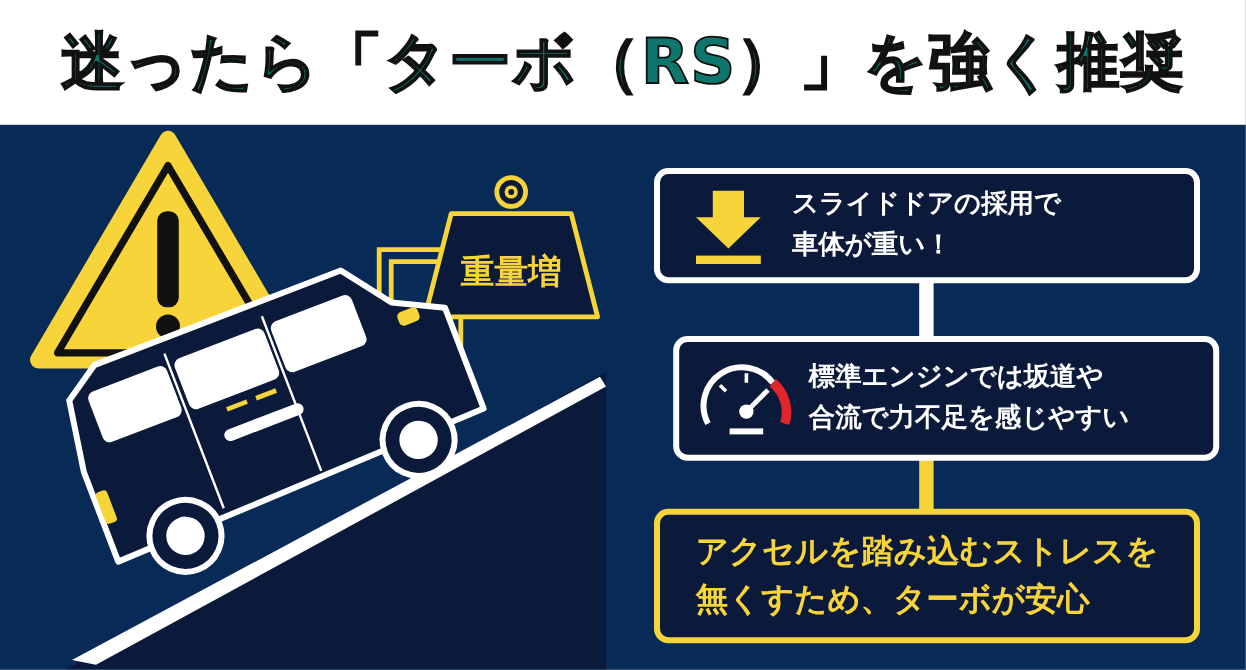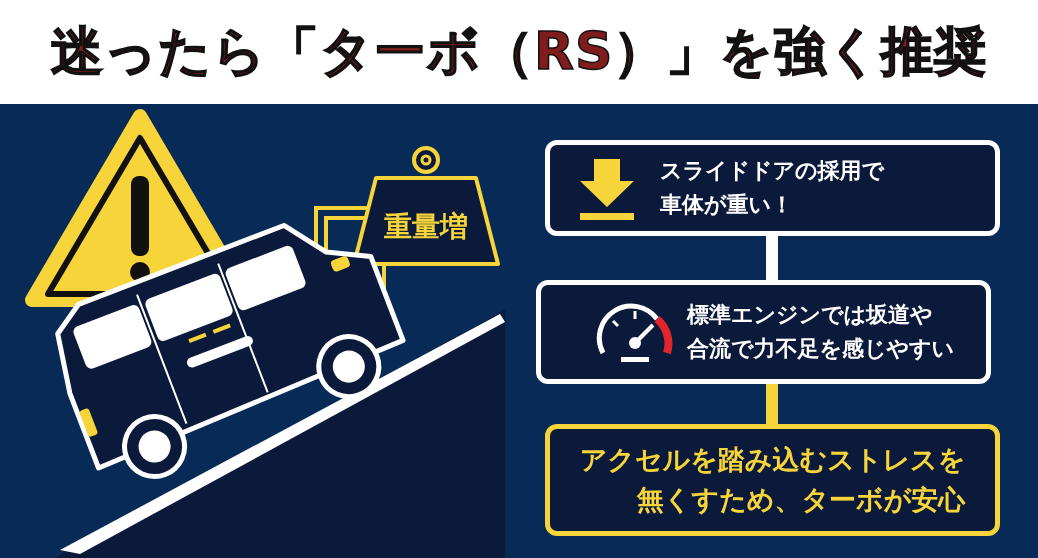--- a/index.html
+++ b/index.html
@@ -1,25 +1,25 @@
 <!DOCTYPE html>
 <html><head>
 <meta charset="utf-8">
 <style>
   html,body{margin:0;padding:0;}
   body{width:1038px;height:558px;overflow:hidden;background:#ffffff;font-family:"DejaVu Sans","Liberation Sans",sans-serif;}
   .header{position:absolute;left:0;top:0;width:1038px;height:104px;background:#ffffff;display:flex;align-items:center;justify-content:center;}
-  .header h1{margin:0;font-size:52px;font-weight:900;color:#7f1d1d;letter-spacing:1px;-webkit-text-stroke:1.5px #111;}
+  .header h1{margin:0;font-size:52px;font-weight:900;color:#0f766e;letter-spacing:1px;-webkit-text-stroke:1.5px #111;}
   .main{position:absolute;left:0;top:104px;width:1038px;height:454px;background:#082a57;}
   .illus{position:absolute;left:0;top:0;width:530px;height:454px;}
   .box{position:absolute;background:#0b1a3a;border-radius:12px;box-sizing:border-box;display:flex;align-items:center;}
   .box.white{border:5px solid #ffffff;}
   .box.yellow{border:5px solid #f7d53a;justify-content:center;}
   .box .txt{color:#ffffff;font-weight:bold;font-size:22px;line-height:34px;white-space:pre-line;}
-  .box.yellow .txt{color:#f7d53a;font-size:27px;line-height:40px;text-align:right;}
+  .box.yellow .txt{color:#f7d53a;font-size:27px;line-height:40px;text-align:left;}
   .conn{position:absolute;width:12px;}
 </style>
 </head>
 <body>
 
 <div class="header">
   <h1>迷ったら「ターボ（RS）」を強く推奨</h1>
 </div>
 
 <div class="main">
@@ -72,21 +72,21 @@
 
   <div class="box white" style="left:545px;top:36px;width:455px;height:96px;">
     <svg width="70" height="70" viewBox="0 0 70 70" style="margin:0 18px 0 22px;flex:none;">
       <polygon points="22,6 48,6 48,28 62,28 35,54 8,28 22,28" fill="#f7d53a"></polygon>
       <rect x="8" y="60" width="54" height="7" fill="#f7d53a"></rect>
     </svg>
     <div class="txt">スライドドアの採用で
 車体が重い！</div>
   </div>
 
-  <div class="box white" style="left:536px;top:176px;width:455px;height:104px;padding-left:38px;">
+  <div class="box white" style="left:561px;top:176px;width:455px;height:104px;">
     <svg width="80" height="70" viewBox="0 0 80 70" style="margin:0 12px 0 16px;flex:none;">
       <path d="M8,56 A32,32 0 0 1 62,22" fill="none" stroke="#ffffff" stroke-width="5"></path>
       <path d="M62,22 A32,32 0 0 1 72,56" fill="none" stroke="#e0262c" stroke-width="8"></path>
       <line x1="40" y1="14" x2="40" y2="22" stroke="#fff" stroke-width="3"></line>
       <line x1="18" y1="24" x2="23" y2="29" stroke="#fff" stroke-width="3"></line>
       <line x1="40" y1="46" x2="58" y2="28" stroke="#fff" stroke-width="4"></line>
       <circle cx="40" cy="46" r="6" fill="#fff"></circle>
       <rect x="26" y="60" width="28" height="5" fill="#fff"></rect>
     </svg>
     <div class="txt">標準エンジンでは坂道や

